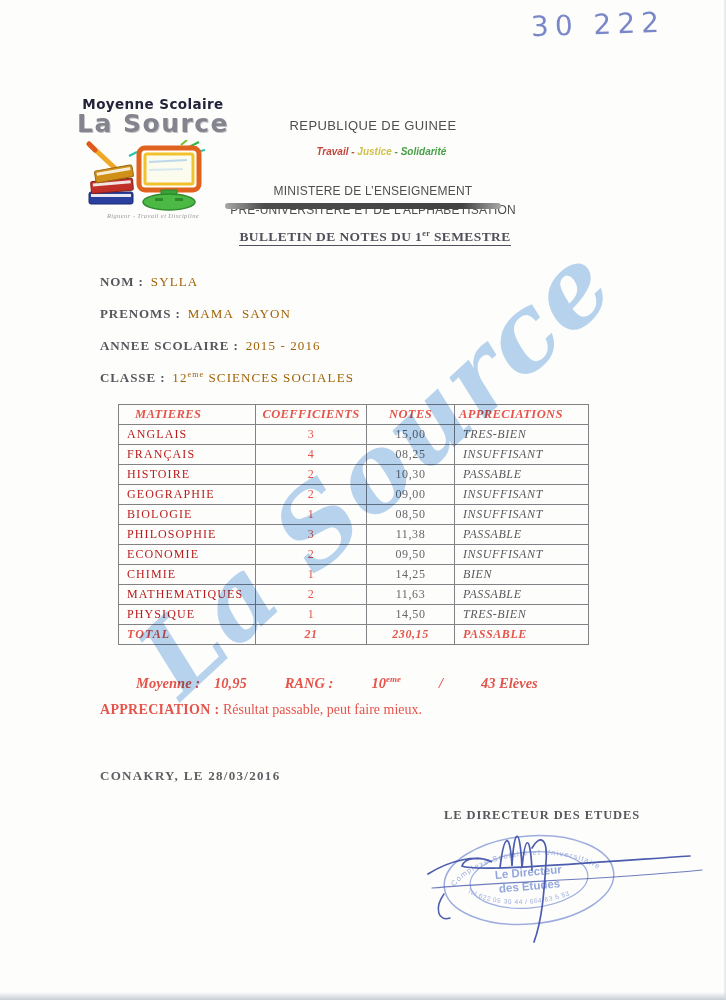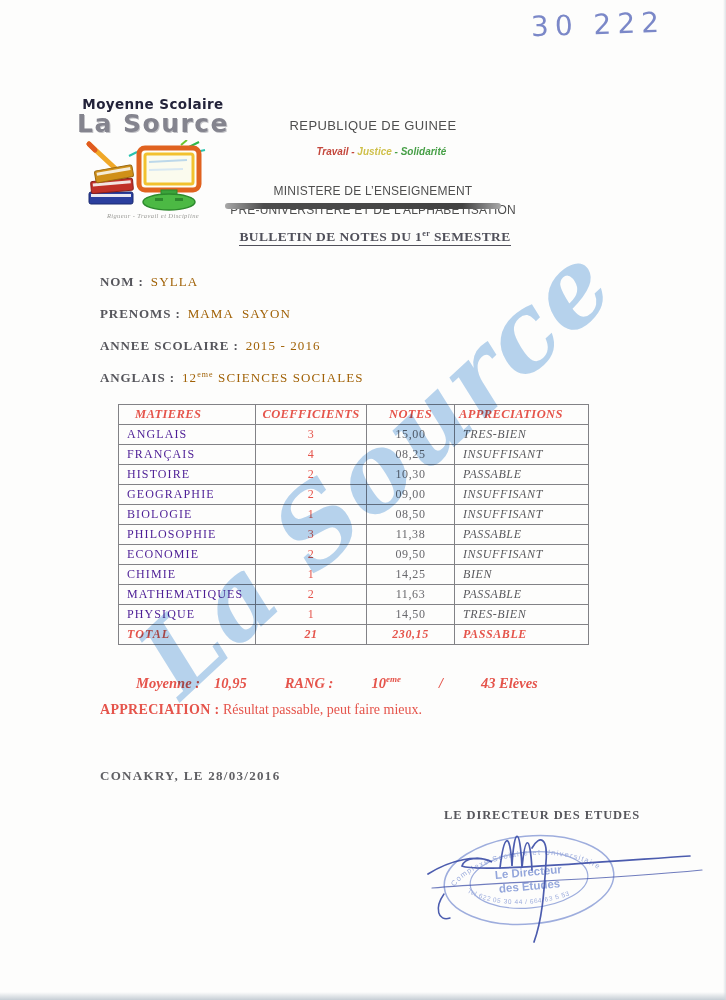--- a/index.html
+++ b/index.html
@@ -47,21 +47,21 @@
   .s-value { color:#a16207; letter-spacing:1.1px; margin-left:7px; white-space:pre; }
   .s-value sup { font-size:8px; }
 
   
   .grades { position:absolute; left:118px; top:404px; border-collapse:collapse; table-layout:fixed; }
   .grades td, .grades th { border:1px solid #828286; height:20px; font-size:12px; overflow:hidden; }
   .grades th { color:#e5544b; font-style:italic; font-weight:bold; font-size:12.5px; letter-spacing:.4px; }
   .th-mat { text-align:left; padding-left:16px; }
   .th-coef, .th-note { text-align:center; }
   .th-app { text-align:left; padding-left:4px;margin-left:12px; }
-  .c-mat { padding-left:8px; color:#4c1d95; letter-spacing:1.1px; }
+  .c-mat { padding-left:8px; color:#b91c1c; letter-spacing:1.1px; }
   .c-coef { text-align:center; color:#e5544b; letter-spacing:.5px; }
   .c-note { text-align:center; color:#68686c; letter-spacing:.6px; }
   .c-app { padding-left:8px; font-style:italic; color:#58585c; letter-spacing:.6px; }
   .row-total td { color:#e5544b !important; font-weight:bold; font-style:italic; }
 
   
   .summary-line { position:absolute; left:136px; top:662px; color:#e5544b; font-weight:bold;
     font-style:italic; font-size:14.5px; display:flex; align-items:baseline; }
   .summary-line .gap-s { margin-right:14px; }
   .summary-line .gap-l { margin-right:38px;margin-top:12px; }
@@ -152,21 +152,21 @@
     </div>
     <div class="s-row">
       <span class="s-label">PRENOMS :</span>
       <span class="s-value">MAMA  SAYON</span>
     </div>
     <div class="s-row">
       <span class="s-label">ANNEE SCOLAIRE :</span>
       <span class="s-value">2015 - 2016</span>
     </div>
     <div class="s-row">
-      <span class="s-label">ANGLAIS :</span>
+      <span class="s-label">CLASSE :</span>
       <span class="s-value"><span>12</span><sup>eme</sup><span> SCIENCES SOCIALES</span></span>
     </div>
   </div>
 
   <table class="grades">
     <colgroup>
         <col style="width:137px">
         <col style="width:111px">
         <col style="width:88px">
         <col style="width:134px">

